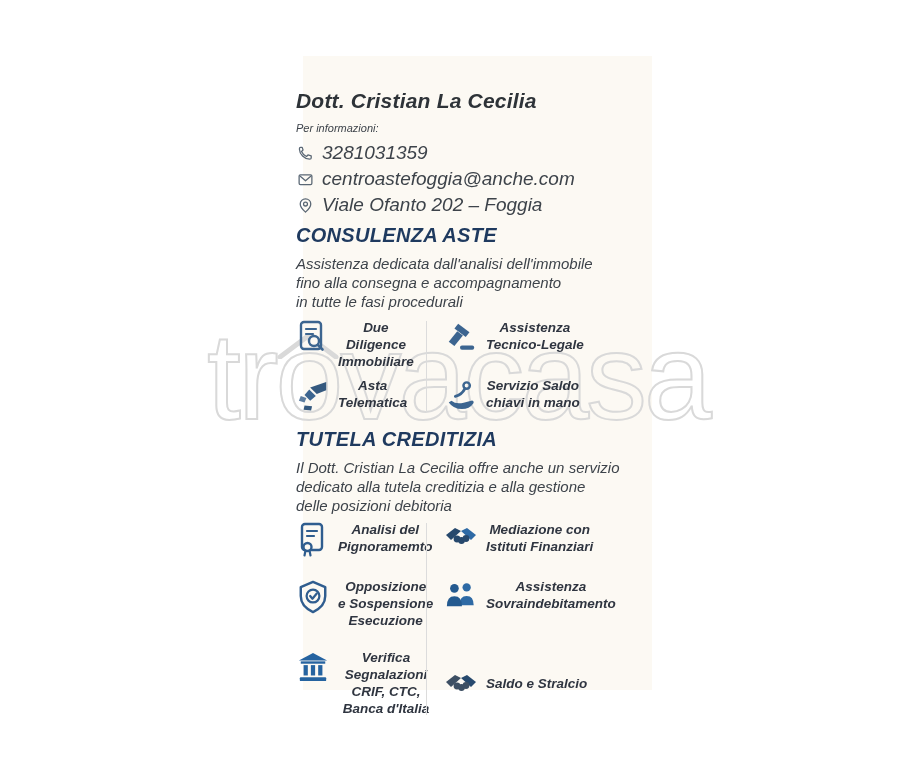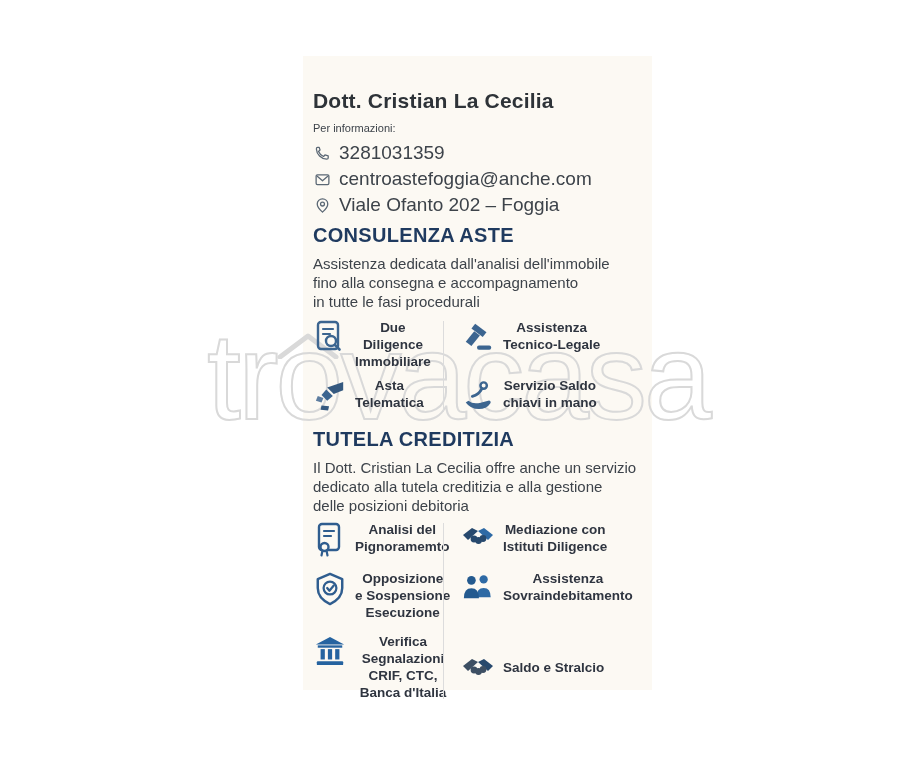--- a/index.html
+++ b/index.html
@@ -15,30 +15,30 @@
     position:absolute; left:303px; top:56px; width:349px; height:634px;
     background:#fcf9f3;
   }
   .watermark {
     position:absolute; top:316px; left:50%; transform:translateX(-50%);
     font-size:122px; line-height:1; letter-spacing:-3px; font-weight:400;
     color:transparent; -webkit-text-stroke:2px #d9d9d9;
     white-space:nowrap; z-index:1; user-select:none;
   }
   .wm-roof { position:absolute; left:277px; top:333px; z-index:1; }
-  .content { position:absolute; left:313px; top:88px; width:328px; z-index:2; }
+  .content { position:absolute; left:296px; top:88px; width:328px; z-index:2;font-style:italic; }
   .name { font-size:21px; font-weight:700; color:#2e3338; line-height:26px; letter-spacing:0.2px; }
   .info-label { margin-top:6px; font-size:11px; line-height:17px; }
   .contact-row { display:flex; align-items:center; gap:8px; margin-top:6px; font-size:19px; line-height:20px; }
   .contact-row .cic { flex:0 0 18px; display:flex; align-items:center; justify-content:center; }
   .section-title { margin-top:8px; font-size:20px; font-weight:700; color:#1f3a5f; line-height:24px; letter-spacing:0.3px; }
   .section-title.t2 { margin-top:13px; }
   .section-desc { margin-top:7px; font-size:15px; line-height:19px; white-space:pre-line; }
   .svc-grid { position:relative; margin-top:8px; display:grid; grid-template-columns:138px 1fr; column-gap:10px; row-gap:7px;text-align:center; }
-  .svc-grid.g2 { row-gap:12px; margin-top:6px; }
+  .svc-grid.g2 { row-gap:20px; margin-top:6px; }
   .vline { position:absolute; left:130px; top:2px; bottom:2px; width:1px; background:#dcdcdc; }
   .svc { display:flex; gap:8px; align-items:flex-start; }
   .svc.center { align-items:center; }
   .svc .ic { flex:0 0 34px; display:flex; justify-content:center; padding-top:1px; }
   .svc .lbl { font-size:13.5px; font-weight:700; line-height:17px; color:#2f3540; white-space:pre-line; }
 </style>
 </head>
 <body>
 
 <div class="panel"></div>
@@ -167,21 +167,21 @@
       <span class="ic">
         <svg width="34" height="30" viewBox="0 0 34 30">
             <path d="M2 13 l9 -7 6 3 -10 9 z" fill="#27496d"></path>
             <path d="M32 13 l-9 -7 -6 3 10 9 z" fill="#2e6aa5"></path>
             <circle cx="13" cy="17" r="3.4" fill="#27496d"></circle>
             <circle cx="17.5" cy="18.5" r="3.4" fill="#27496d"></circle>
             <circle cx="22" cy="16.5" r="3.4" fill="#27496d"></circle>
           </svg>
       </span>
       <span class="lbl">Mediazione con
-Istituti Diligence</span>
+Istituti Finanziari</span>
     </div>
 
     <div class="svc">
       <span class="ic">
         <svg width="32" height="36" viewBox="0 0 34 36">
             <path d="M17 2 L30 7.5 V17 Q30 28 17 34 Q4 28 4 17 V7.5 Z" fill="none" stroke="#2f5d8f" stroke-width="2.6" stroke-linejoin="round"></path>
             <circle cx="17" cy="17" r="6.8" fill="none" stroke="#2f5d8f" stroke-width="2.4"></circle>
             <path d="M14 17 l2.4 2.8 4.6 -5.6" fill="none" stroke="#2f5d8f" stroke-width="2.4" stroke-linecap="round" stroke-linejoin="round"></path>
           </svg>
       </span>

